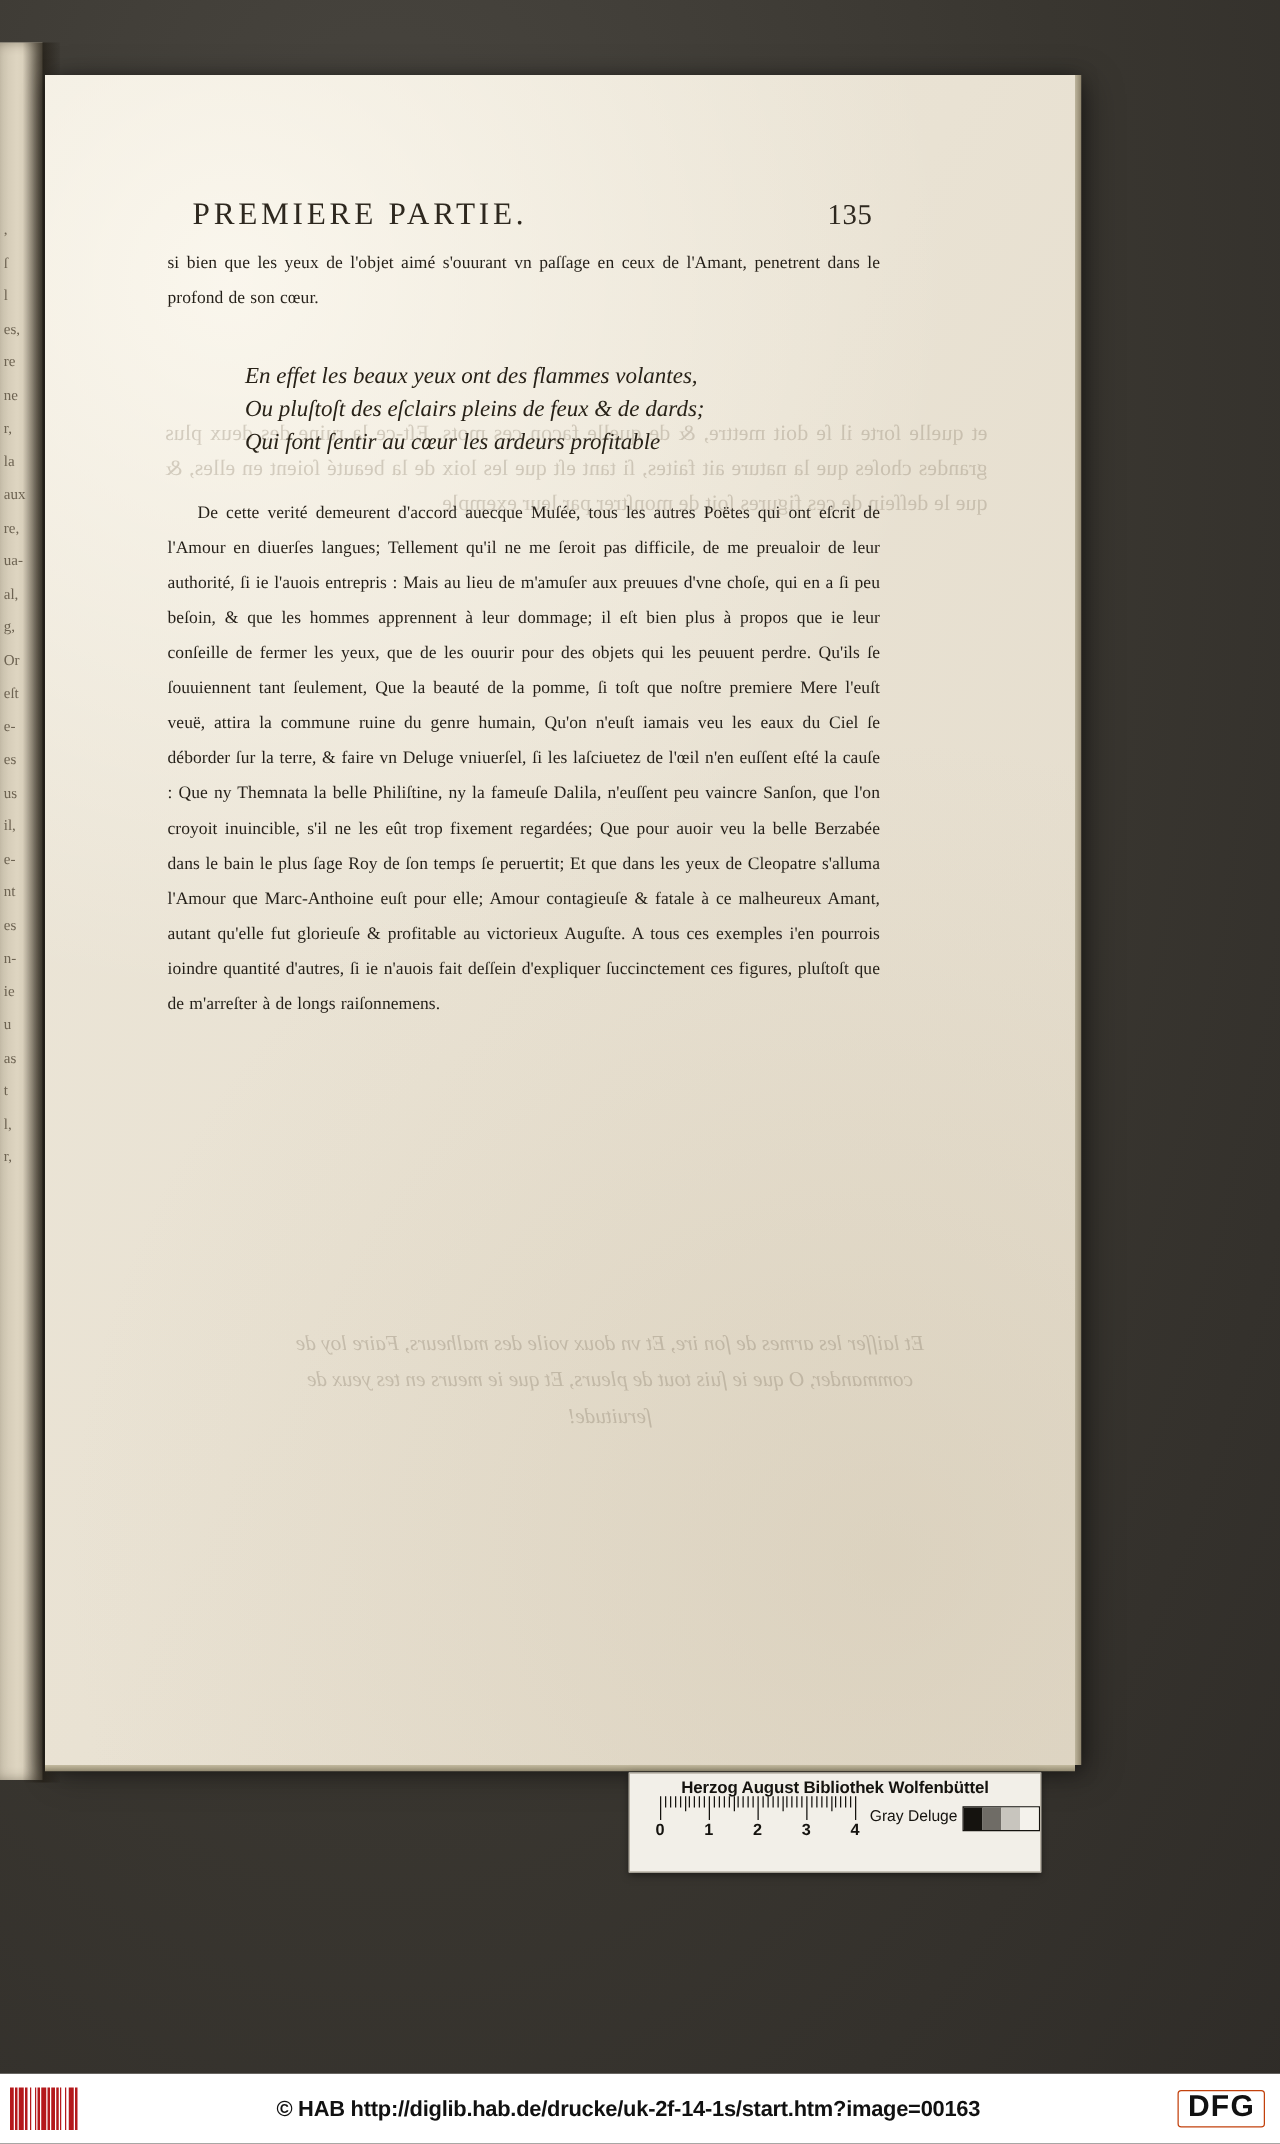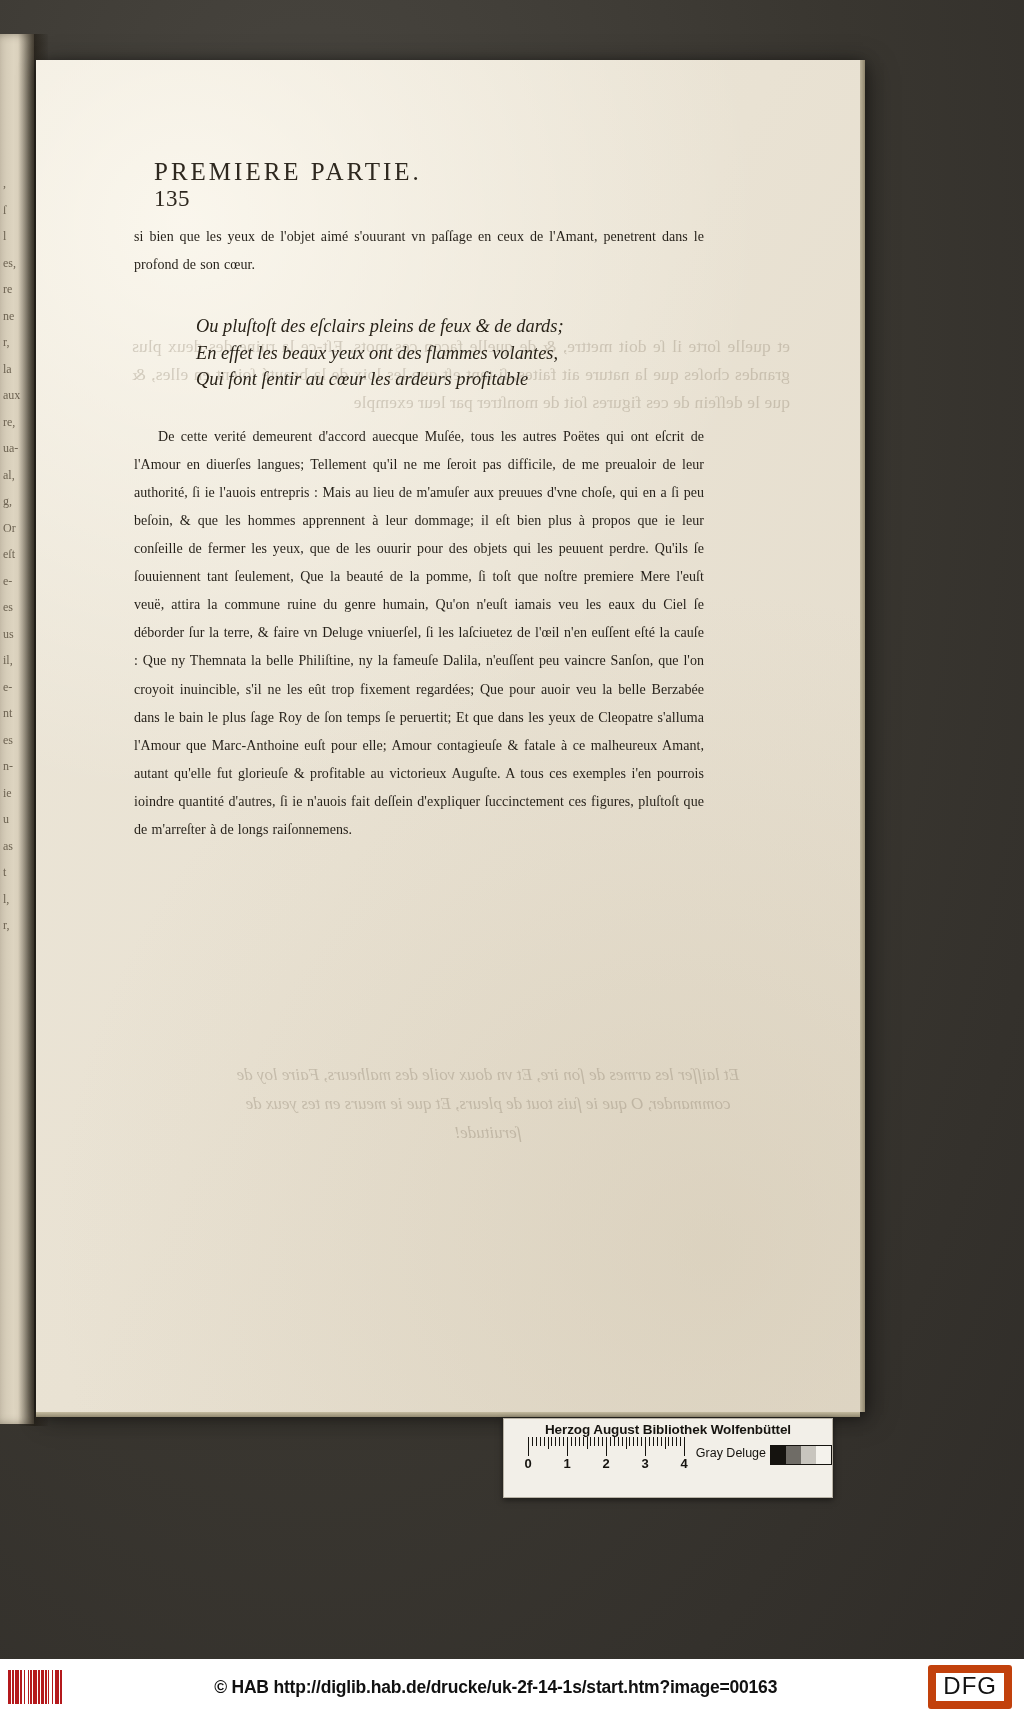--- a/index.html
+++ b/index.html
@@ -111,21 +111,20 @@
     top: 98px;
     width: 570px;
   }
 
   .header-row {
     display: flex;
     align-items: baseline;
     justify-content: space-between;
     margin-bottom: 11px;
     padding-left: 20px;
-    flex-direction: column;
   }
   .running-head {
     font-size: 25px;
     letter-spacing: 3.0px;
     color: #2e281f;
     font-family: "Liberation Serif", serif;
   }
   .folio {
     font-size: 23px;
     color: #2e281f;
@@ -221,25 +220,25 @@
     font-family: "Liberation Sans", sans-serif;
     font-size: 17.5px;
     font-weight: bold;
     color: #111;
     letter-spacing: -.2px;
     white-space: nowrap;
   }
   .dfg-logo {
     margin-right: 12px;
     font-family: "Liberation Sans", sans-serif;
-    font-weight: normal;
+    font-weight: bold;
     font-size: 24px;
     letter-spacing: 1px;
     color: #111;
-    border: 8px solid #c2410c;
+    border: 1px solid #c2410c;
     border-radius: 3px;
     padding: 0 7px 2px 7px;
     line-height: 26px;
   }
 </style>
 </head>
 <body>
 
 <div id="scan-root">
 
@@ -291,22 +290,22 @@
     <div class="text-col">
 
       <div class="header-row">
         <div class="running-head">PREMIERE PARTIE.</div>
         <div class="folio">135</div>
       </div>
 
       <p class="body-para">si bien que les yeux de l'objet aimé s'ouurant vn paſſage en ceux de l'Amant, penetrent dans le profond de son cœur.</p>
 
       <div class="verse">
+        <div class="vline">En effet les beaux yeux ont des flammes volantes,</div>
         <div class="vline">Ou pluſtoſt des eſclairs pleins de feux &amp; de dards;</div>
-        <div class="vline">En effet les beaux yeux ont des flammes volantes,</div>
         <div class="vline">Qui font ſentir au cœur les ardeurs profitable</div>
       </div>
 
       <p class="body-para indent">De cette verité demeurent d'accord auecque Muſée, tous les autres Poëtes qui ont eſcrit de l'Amour en diuerſes langues; Tellement qu'il ne me ſeroit pas difficile, de me preualoir de leur authorité, ſi ie l'auois entrepris : Mais au lieu de m'amuſer aux preuues d'vne choſe, qui en a ſi peu beſoin, &amp; que les hommes apprennent à leur dommage; il eſt bien plus à propos que ie leur conſeille de fermer les yeux, que de les ouurir pour des objets qui les peuuent perdre. Qu'ils ſe ſouuiennent tant ſeulement, Que la beauté de la pomme, ſi toſt que noſtre premiere Mere l'euſt veuë, attira la commune ruine du genre humain, Qu'on n'euſt iamais veu les eaux du Ciel ſe déborder ſur la terre, &amp; faire vn Deluge vniuerſel, ſi les laſciuetez de l'œil n'en euſſent eſté la cauſe : Que ny Themnata la belle Philiſtine, ny la fameuſe Dalila, n'euſſent peu vaincre Sanſon, que l'on croyoit inuincible, s'il ne les eût trop fixement regardées; Que pour auoir veu la belle Berzabée dans le bain le plus ſage Roy de ſon temps ſe peruertit; Et que dans les yeux de Cleopatre s'alluma l'Amour que Marc-Anthoine euſt pour elle; Amour contagieuſe &amp; fatale à ce malheureux Amant, autant qu'elle fut glorieuſe &amp; profitable au victorieux Auguſte. A tous ces exemples i'en pourrois ioindre quantité d'autres, ſi ie n'auois fait deſſein d'expliquer ſuccinctement ces figures, pluſtoſt que de m'arreſter à de longs raiſonnemens.</p>
     </div>
   </div>
 
   <div class="scale-card">
     <div class="scale-title">Herzog August Bibliothek Wolfenbüttel</div>
     <div class="scale-lower">

